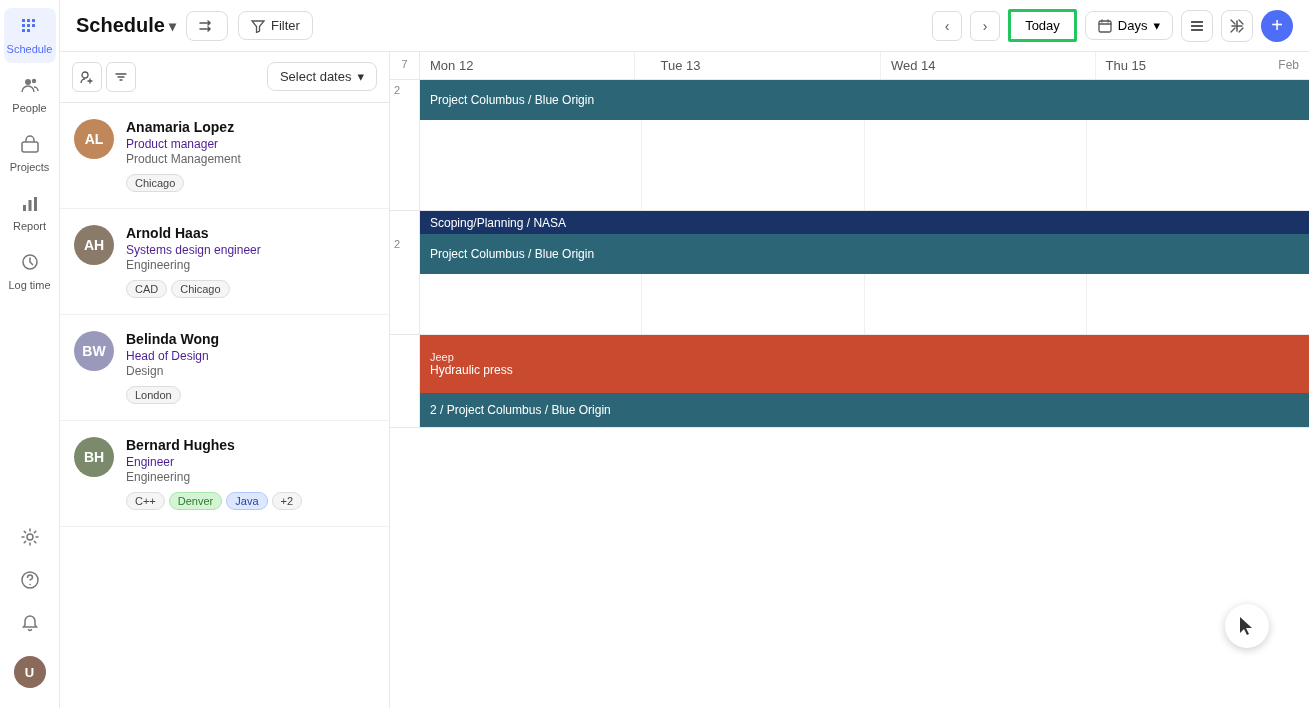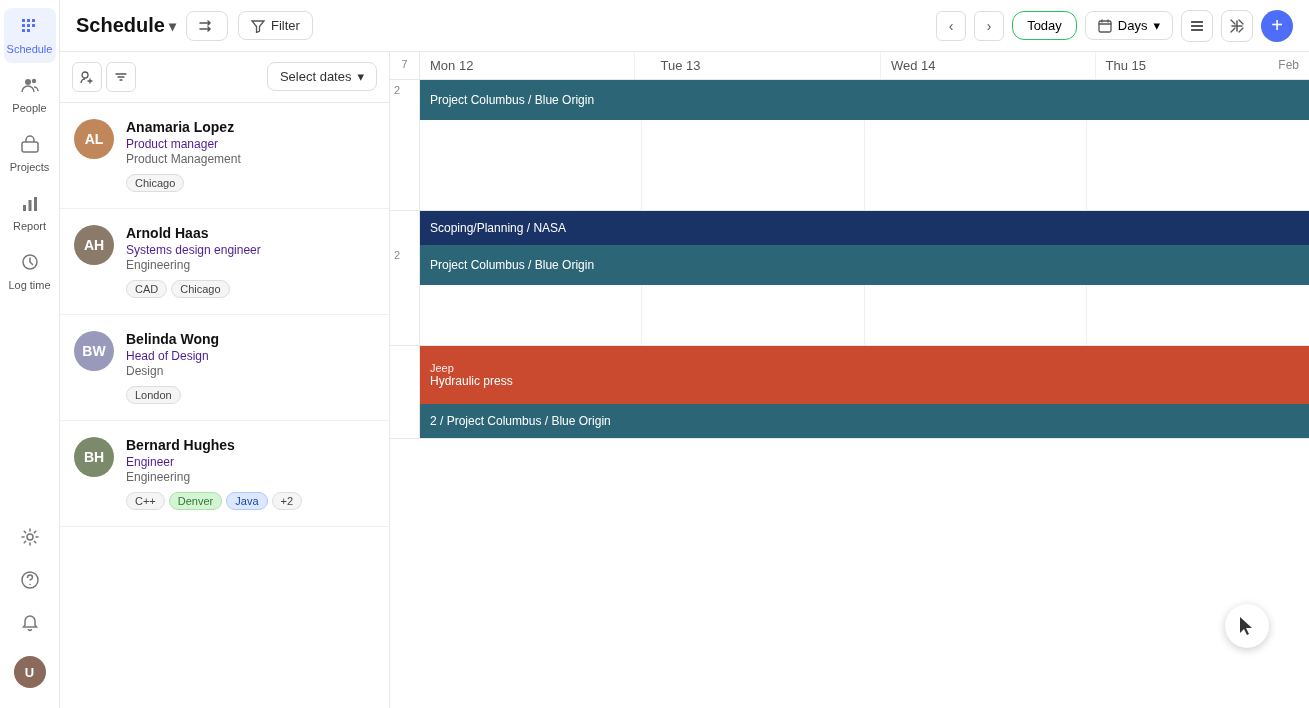--- a/index.html
+++ b/index.html
@@ -73,22 +73,22 @@
       width: 30px; height: 30px;
       border: 1px solid #ddd;
       border-radius: 6px;
       background: #fff;
       cursor: pointer;
       display: flex; align-items: center; justify-content: center;
       font-size: 14px; color: #555;
     }
     .today-btn {
       padding: 6px 14px;
-      border: 1px solid #22c55e;
-      border-radius: 12px;
+      border: 3px solid #22c55e;
+      border-radius: 2px;
       background: #fff;
       cursor: pointer;
       font-size: 13px;
       font-weight: 500;
     }
     .days-btn {
       display: flex; align-items: center; gap: 6px;
       padding: 6px 12px;
       border: 1px solid #ddd;
       border-radius: 8px;
@@ -459,21 +459,21 @@
               <div style="border-right:1px solid #f0f0f0;"></div>
               <div style="border-right:1px solid #f0f0f0;"></div>
               <div style="border-right:1px solid #f0f0f0;"></div>
               <div></div>
             </div>
           </div>
         </div>
 
         <div style="border-bottom:1px solid #e8e8e8;">
 
-          <div style="display:flex;height:34px;text-align:right;">
+          <div style="display:flex;height:23px;text-align:right;">
             <div style="width:30px;border-right:1px solid #e8e8e8;flex-shrink:0;"></div>
             <div style="flex:1;background:#1a3366;display:flex;align-items:center;padding:0 10px;">
               <span style="font-size:12px;font-weight:500;color:#fff;">Scoping/Planning / NASA</span>
             </div>
           </div>
 
           <div style="display:flex;height:40px;">
             <div style="width:30px;border-right:1px solid #e8e8e8;flex-shrink:0;display:flex;align-items:flex-start;padding-top:4px;padding-left:4px;">
               <span style="font-size:11px;color:#888;">2</span>
             </div>

